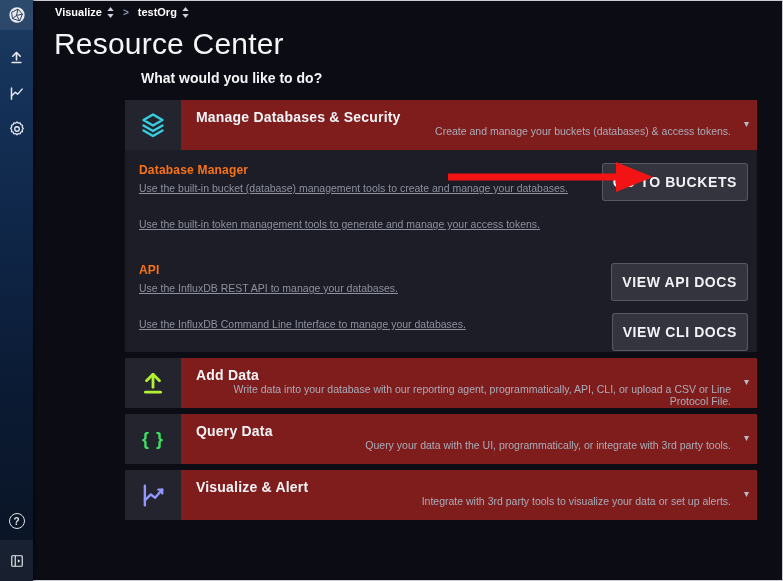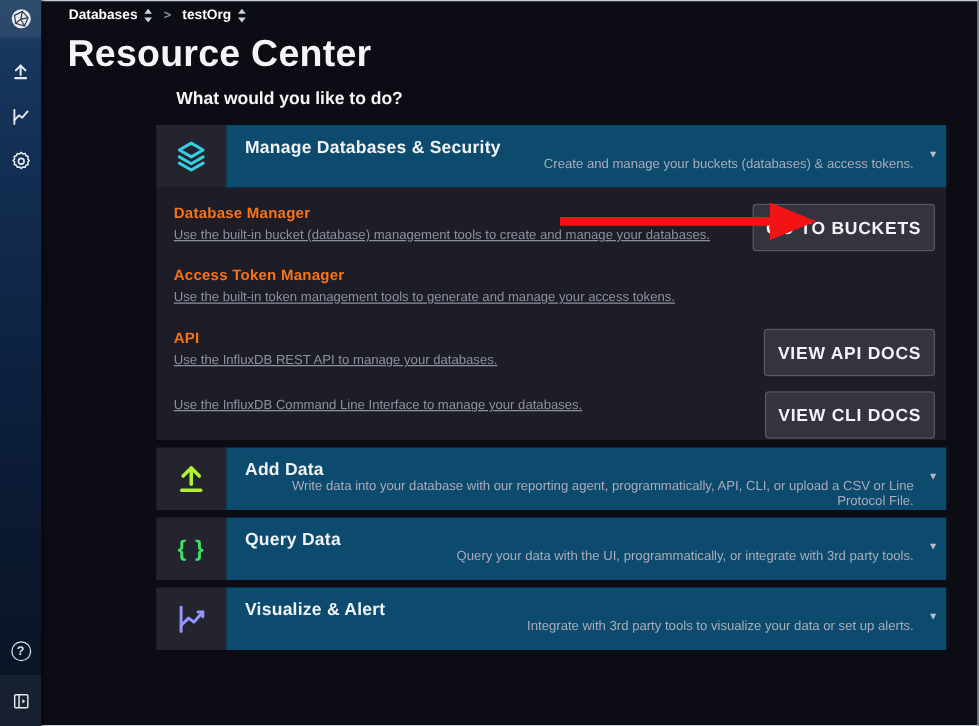--- a/index.html
+++ b/index.html
@@ -31,37 +31,37 @@
   
   .breadcrumb{
     position:absolute; left:55px; top:6px; display:flex; align-items:center; gap:9px;
     color:#fff; font-size:11px; font-weight:bold; z-index:2;
   }
   .crumb{ display:flex; align-items:center; gap:5px; cursor:pointer;}
   .crumb-sep{ color:#8a97ad; font-size:10px; font-weight:bold;}
   
   .page-title{
     position:absolute; left:54px; top:27px; color:#f4f5f7;
-    font-size:30px; font-weight:700; letter-spacing:.2px;
+    font-size:30px; font-weight:400; letter-spacing:.2px;
   }
   .subtitle{
     position:absolute; left:141px; top:70px; color:#f4f5f7;
     font-size:14px; font-weight:bold;
   }
   
   .cards{ position:absolute; left:125px; top:100px; width:632px;}
   .card{ width:100%; }
   .card + .card{ margin-top:6px; }
   .card-header{ display:flex; height:50px; cursor:pointer;}
   .icon-cell{
     width:56px; min-width:56px; background:#24242f;
     display:flex; align-items:center; justify-content:center;
   }
   .header-main{
-    flex:1; background:#0c4a6e; padding:9px 26px 0 15px; position:relative;
+    flex:1; background:#7f1d1d; padding:9px 26px 0 15px; position:relative;
   }
   .card-title{ color:#f2f3f6; font-size:14px; font-weight:bold; letter-spacing:.2px;}
   .card-desc{ color:#a9acb9; font-size:10.5px; text-align:right;}
   .header-caret{
     position:absolute; right:8px; top:19px; color:#b9bcc7; font-size:10px; line-height:10px;
   }
   .card-body{ background:#1d1d27; padding-bottom:2px;}
   .section{ position:relative; height:50px; padding:13px 120px 0 14px;}
   .sec-title{ color:#f97316; font-size:12px; font-weight:bold; letter-spacing:.2px;}
   .sec-desc{ color:#8d909e; font-size:10.5px; margin-top:5px; white-space:nowrap;text-decoration:underline;}
@@ -116,21 +116,21 @@
       <svg width="14" height="14" viewBox="0 0 24 24" fill="none" stroke="#e6e9ef" stroke-width="2">
         <rect x="3" y="3" width="18" height="18" rx="1.5"></rect>
         <path d="M9 3 V21"></path>
         <path d="M13.5 9 L17.5 12 L13.5 15 Z" fill="#e6e9ef" stroke="none"></path>
       </svg>
     </div>
   </aside>
 
   <div class="breadcrumb">
     <span class="crumb">
-      <span>Databases</span>
+      <span>Visualize</span>
       <svg width="7" height="11" viewBox="0 0 7 11">
         <path d="M3.5 0 L6.6 4 L0.4 4 Z" fill="#cfd3dc"></path>
         <path d="M3.5 11 L6.6 7 L0.4 7 Z" fill="#cfd3dc"></path>
       </svg>
     </span>
     <span class="crumb-sep">&gt;</span>
     <span class="crumb">
       <span>testOrg</span>
       <svg width="7" height="11" viewBox="0 0 7 11">
         <path d="M3.5 0 L6.6 4 L0.4 4 Z" fill="#cfd3dc"></path>
@@ -161,21 +161,20 @@
       </div>
       <div class="card-body">
 
         <div class="section">
           <div class="sec-title">Database Manager</div>
           <div class="sec-desc">Use the built-in bucket (database) management tools to create and manage your databases.</div>
           <button class="sec-btn">GO TO BUCKETS</button>
         </div>
 
         <div class="section">
-          <div class="sec-title">Access Token Manager</div>
           <div class="sec-desc">Use the built-in token management tools to generate and manage your access tokens.</div>
         </div>
 
         <div class="section">
           <div class="sec-title">API</div>
           <div class="sec-desc">Use the InfluxDB REST API to manage your databases.</div>
           <button class="sec-btn">VIEW API DOCS</button>
         </div>
 
         <div class="section">

